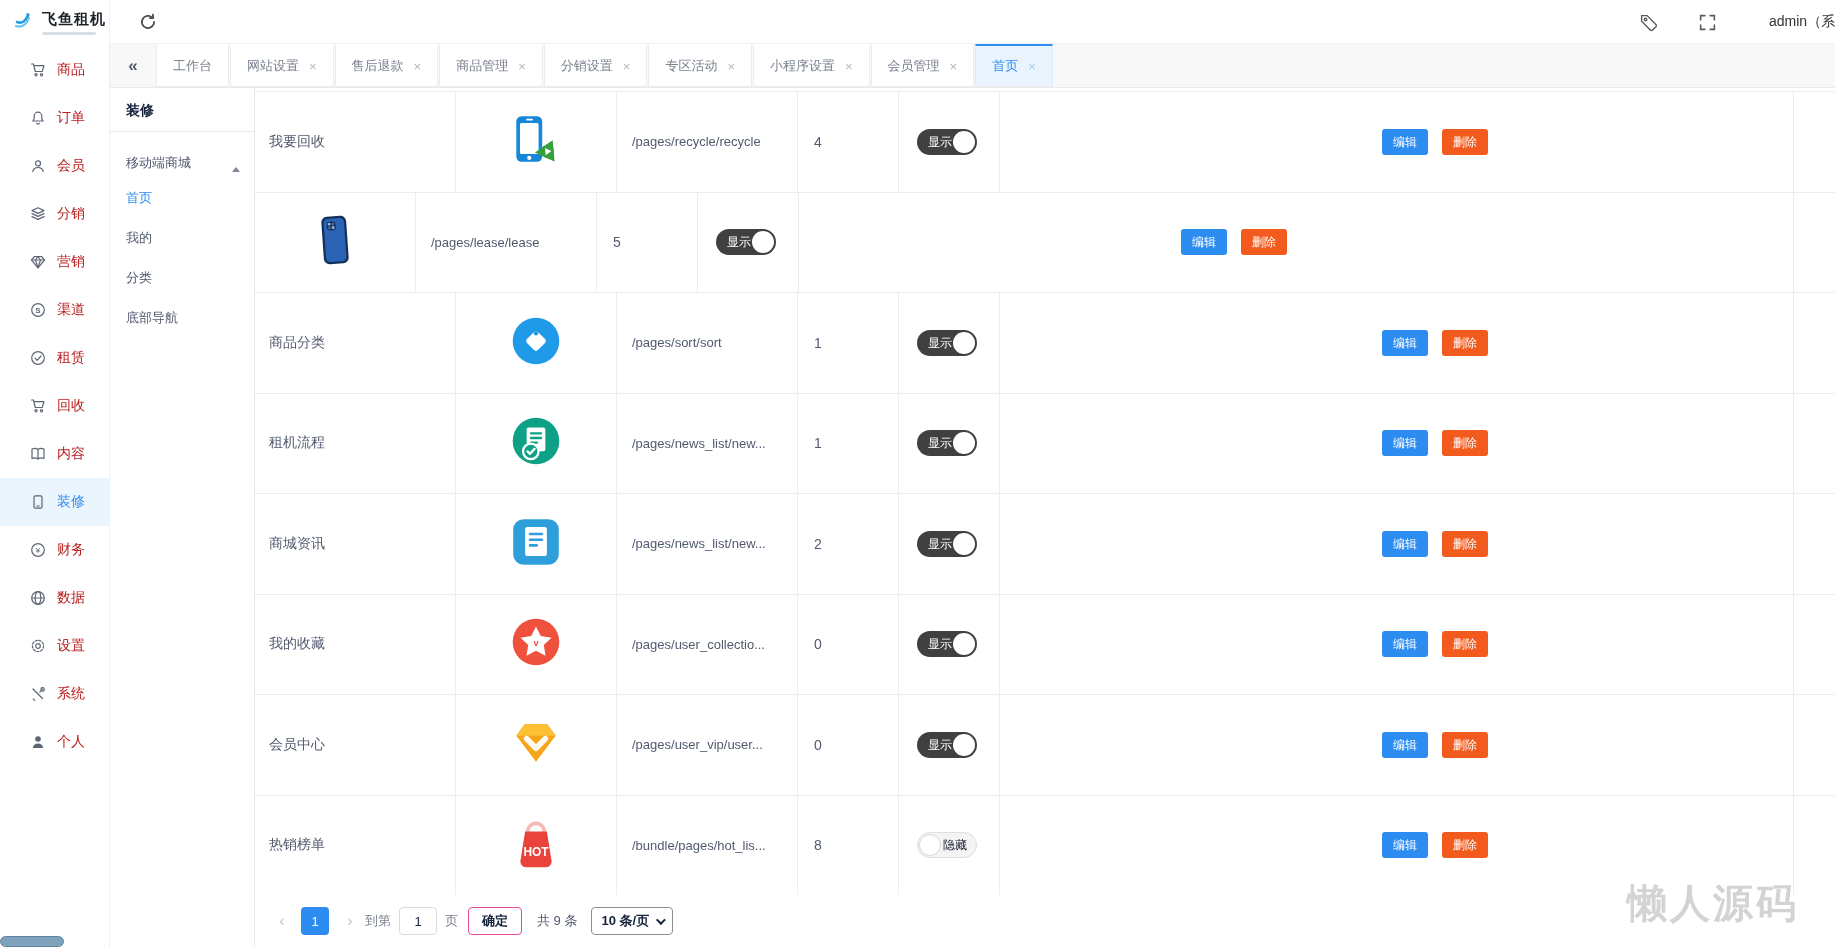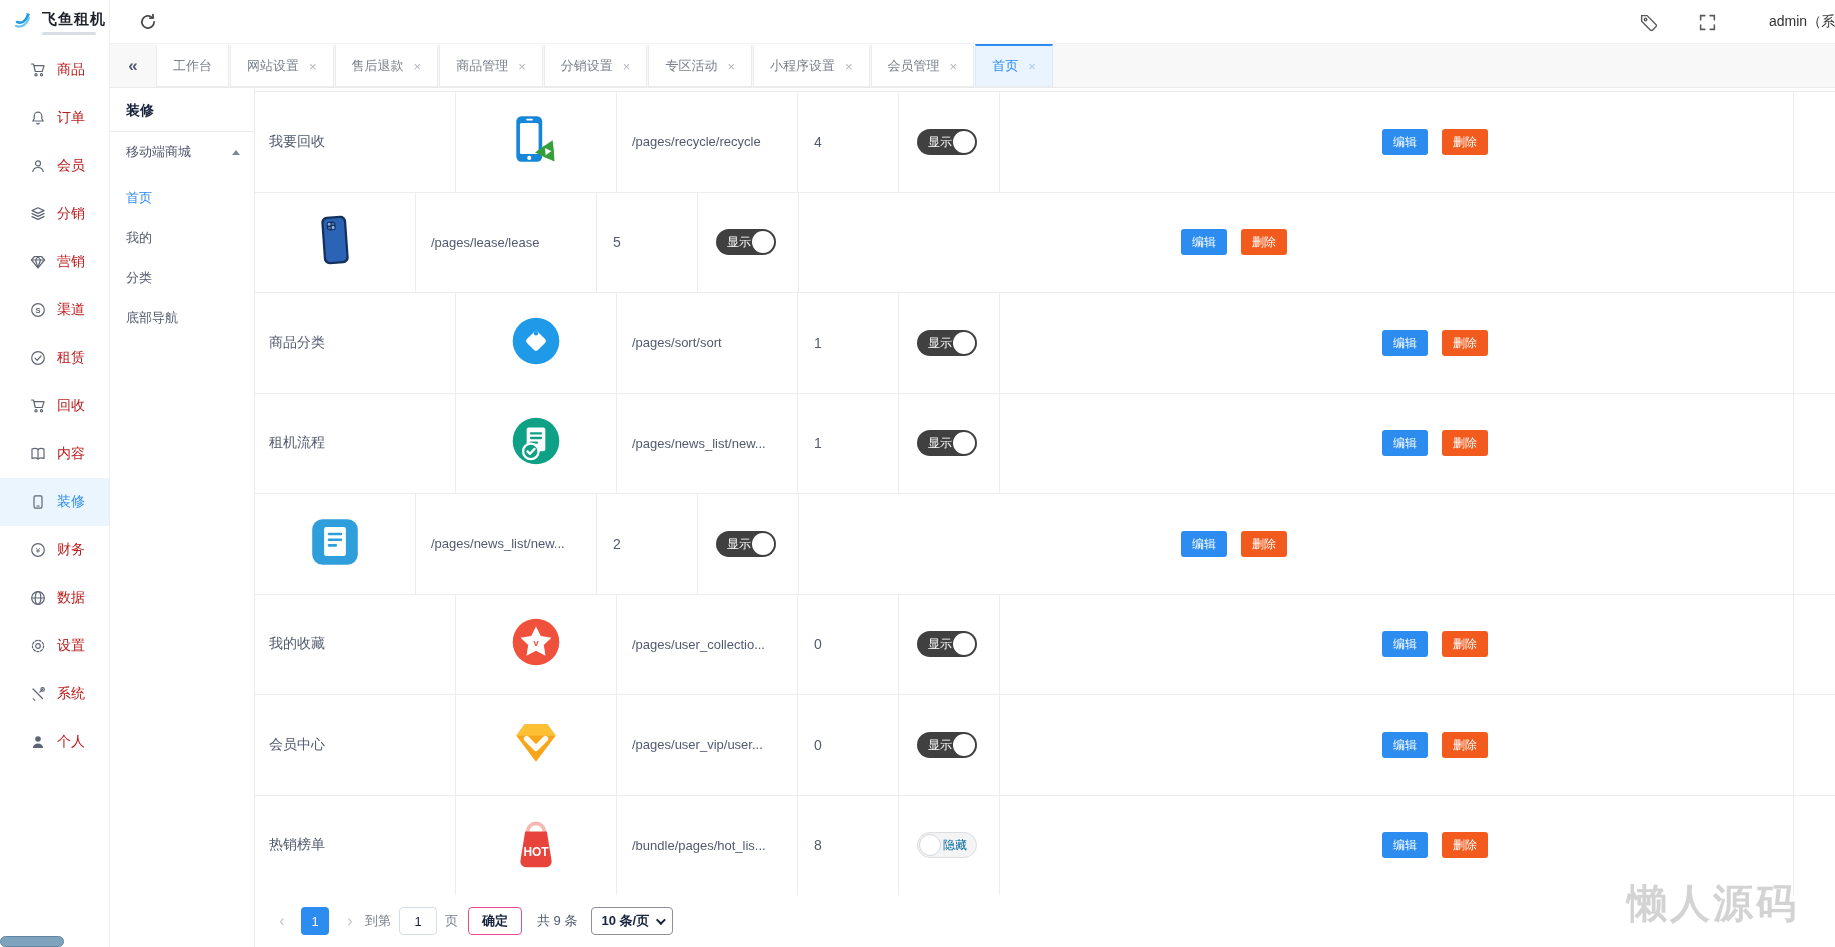--- a/index.html
+++ b/index.html
@@ -41,21 +41,21 @@
     font-size:13px; color:#7a828e; cursor:pointer; white-space:nowrap; }
   .tab .tab-x { margin-left:10px; color:#b3b7bd; font-size:13px; line-height:1; cursor:pointer; }
   .tab.active { background:#eaf4fe; border-top:2px solid #2d8cf0; color:#2d8cf0; border-left-color:#dcebfa; border-right-color:#dcebfa; }
   .tab.active .tab-x { color:#a5c9ee; }
 
   
   .panel2 { position:absolute; left:110px; top:88px; width:145px; bottom:0; background:#fff;
     border-right:1px solid #e8eaec; }
   .panel2-title { height:44px; line-height:44px; padding-left:16px; font-size:14px;
     font-weight:bold; color:#17233d; border-bottom:1px solid #e8eaec; }
-  .panel2-group { height:40px; display:flex; align-items:center; padding:0 14px 0 16px;
+  .panel2-group { height:40px; display:flex; align-items:flex-end; padding:0 14px 0 16px;
     font-size:13px; color:#515a6e; cursor:pointer; margin-bottom:6px; }
   .caret-up { margin-left:auto; width:0; height:0; border-left:4px solid transparent;
     border-right:4px solid transparent; border-bottom:5px solid #808695; }
   .panel2-item { height:40px; display:flex; align-items:center; padding-left:16px;
     font-size:13px; color:#515a6e; cursor:pointer; }
   .panel2-item.active { color:#2d8cf0; }
 
   
   .content { position:absolute; left:255px; top:88px; right:0; bottom:0; background:#fff; }
   .rows { position:absolute; left:0; right:0; top:3px; border-top:1px solid #ebedf0; }
@@ -68,21 +68,21 @@
   .c-sort { width:101px; border-right:1px solid #ebedf0; padding-left:16px; font-size:14px; color:#515a6e; }
   .c-toggle { width:101px; border-right:1px solid #ebedf0; padding-left:18px; }
   .c-action { flex:1; position:relative; }
   .v-divider { position:absolute; left:1538px; top:3px; height:804px; border-left:1px solid #ebedf0; pointer-events:none; }
 
   .switch { width:60px; height:26px; border-radius:13px; position:relative; font-size:12px; cursor:pointer; }
   .switch.on { background:#404040;font-family:Liberation Mono, monospace; }
   .switch.on .sw-label { position:absolute; left:11px; top:50%; transform:translateY(-50%); color:#fff; }
   .switch.on .knob { position:absolute; right:2px; top:2px; width:22px; height:22px; border-radius:50%; background:#fff; }
   .switch.off { background:#f4f4f5; border:1px solid #dcdee2; }
-  .switch.off .sw-label { position:absolute; right:9px; top:50%; transform:translateY(-50%); color:#0369a1;text-align:right; }
+  .switch.off .sw-label { position:absolute; right:9px; top:50%; transform:translateY(-50%); color:#0f172a;text-align:right; }
   .switch.off .knob { position:absolute; left:1px; top:1px; width:22px; height:22px; border-radius:50%;
     background:#fff; border:1px solid #d5d7db; }
 
   .btn { position:absolute; top:50%; transform:translateY(-50%); width:46px; height:26px;
     line-height:26px; text-align:center; border:none; border-radius:3px; color:#fff;
     font-size:12px; cursor:pointer; font-family:inherit; }
   .btn-edit { left:382px; background:#2d8cf0; }
   .btn-del  { left:442px; background:#f25b1d; }
 
   
@@ -469,20 +469,21 @@
               <span class="sw-label">显示</span>
               <span class="knob"></span>
             </div>
           </div>
           <div class="cell c-action">
             <button class="btn btn-edit">编辑</button>
             <button class="btn btn-del">删除</button>
           </div>
         </div>
         <div class="t-row">
+          <div class="cell c-name">商城资讯</div>
           <div class="cell c-icon">
             <span><svg viewBox="0 0 56 56">
                 <rect x="6" y="6" width="44" height="44" rx="10" fill="#2e9fdb"></rect>
                 <rect x="17.5" y="13.5" width="21" height="28" rx="2" fill="#fff"></rect>
                 <rect x="21" y="19" width="14" height="2.6" rx="1.3" fill="#2e9fdb"></rect>
                 <rect x="21" y="24.5" width="14" height="2.6" rx="1.3" fill="#2e9fdb"></rect>
                 <rect x="21" y="30" width="9" height="2.6" rx="1.3" fill="#2e9fdb"></rect>
               </svg></span>
           </div>
           <div class="cell c-path">/pages/news_list/new...</div>

